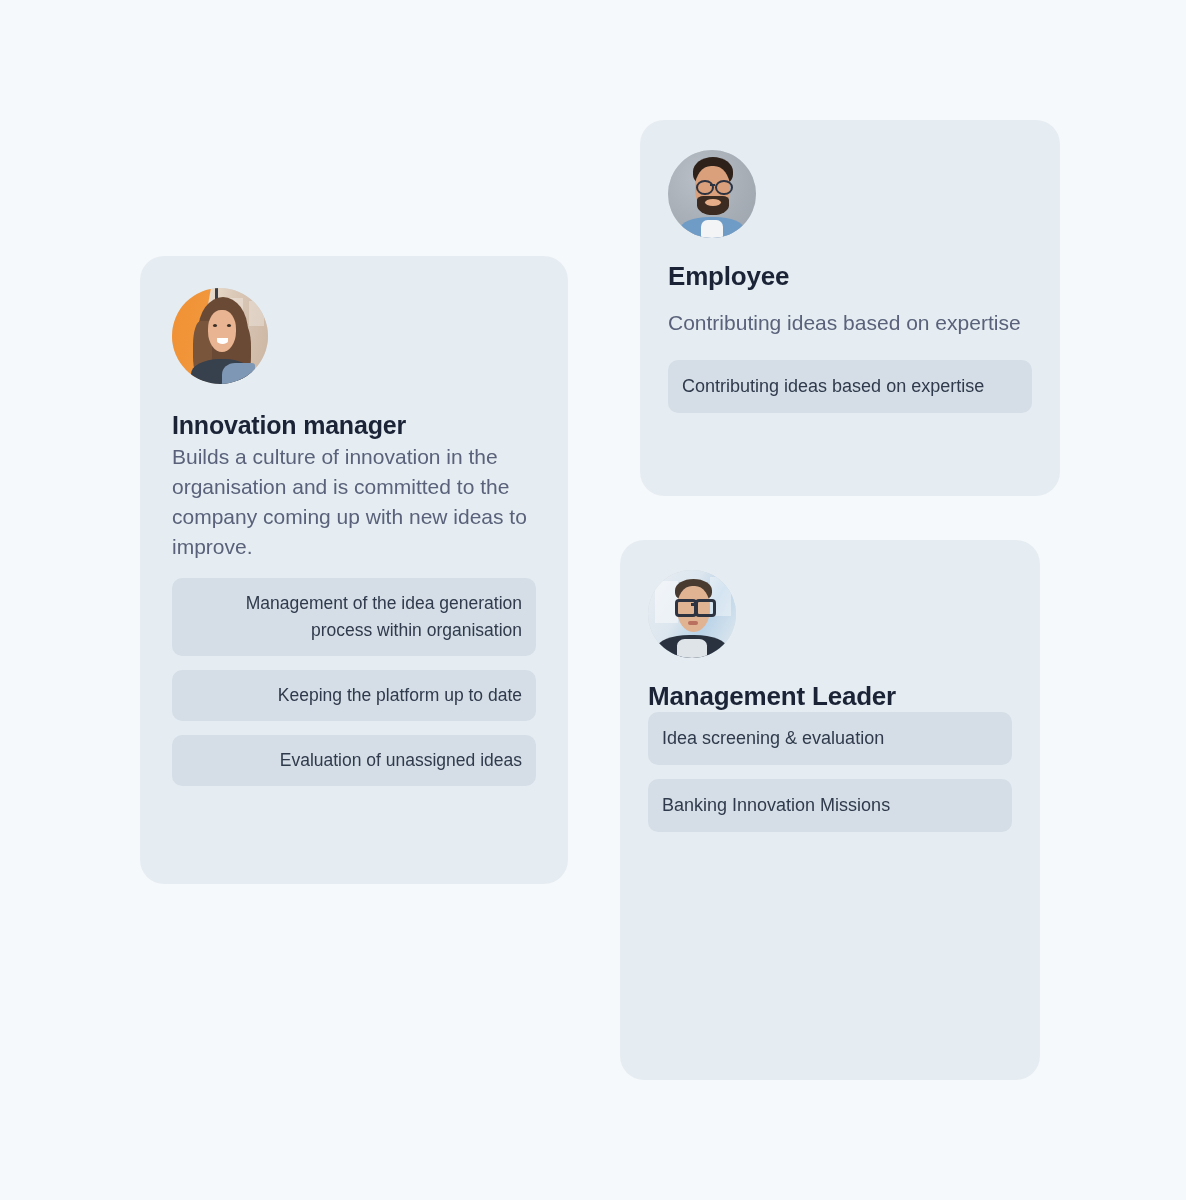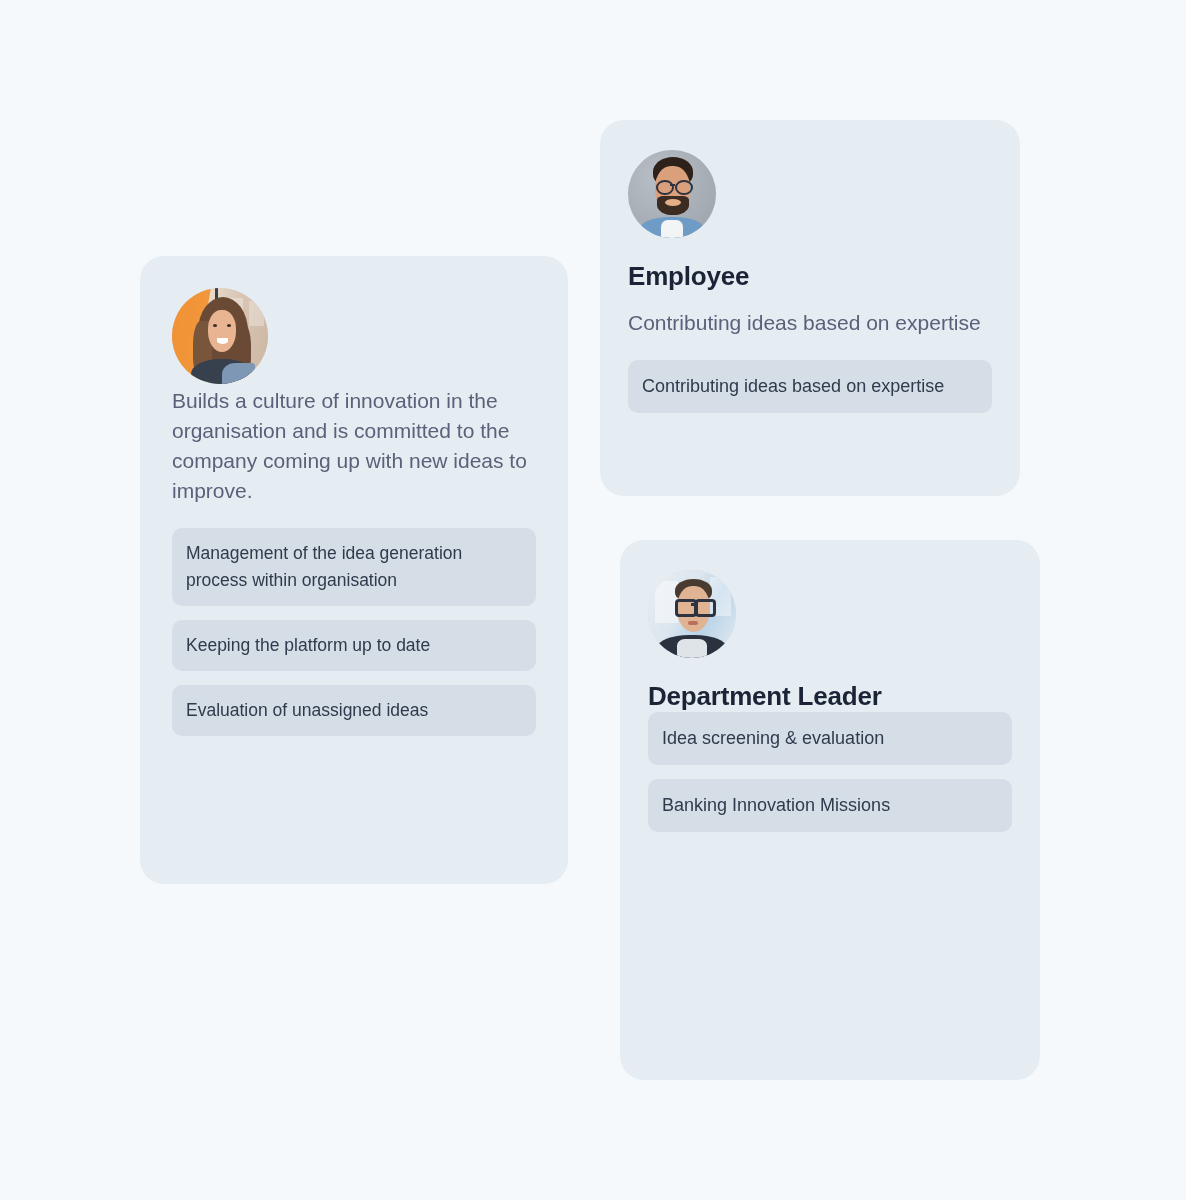--- a/index.html
+++ b/index.html
@@ -12,21 +12,21 @@
   }
   .stage{position:relative;width:1186px;height:1200px;}
 
   .card{
     position:absolute;
     background:#e6edf2;
     border-radius:24px;
     box-sizing:border-box;
   }
   #card-innovation{left:140px;top:256px;width:428px;height:628px;padding:32px 32px 28px 32px;}
-  #card-employee{left:600px;top:120px;width:420px;height:376px;padding:30px 28px 28px 28px;}
+  #card-employee{left:640px;top:120px;width:420px;height:376px;padding:30px 28px 28px 28px;}
   #card-department{left:620px;top:540px;width:420px;height:540px;padding:30px 28px 28px 28px;}
 
   
   .avatar{
     position:relative;
     border-radius:50%;
     overflow:hidden;
     flex:none;
     background:#cfd8e0;
   }
@@ -76,21 +76,21 @@
     color:#59627a;
     font-size:21px;
     line-height:30px;
     font-weight:400;
   }
   #card-innovation .role-desc{margin-top:2px;}
   #card-employee .role-desc,
   #card-department .role-desc{margin-top:16px;}
 
   .chip-list{list-style:none;margin:0;padding:0;}
-  #card-innovation .chip-list{margin-top:22px;}
+  #card-innovation .chip-list{margin-top:16px;text-align:right;}
   #card-employee .chip-list{margin-top:22px;}
   #card-department .chip-list{}
 
   .chip{
     background:#d5dee6;
     border-radius:10px;
     color:#2f3a4c;
     font-size:17.5px;
     line-height:27px;
     padding:12px 14px;
@@ -116,20 +116,21 @@
       <div class="av-hair" style="left:22%;top:34%;width:20%;height:62%;background:#79553c;border-radius:40% 10% 40% 40%;"></div>
       <div class="av-hair" style="left:62%;top:36%;width:20%;height:60%;background:#6b4a35;border-radius:10% 40% 40% 40%;"></div>
       <div class="av-face" style="left:37%;top:23%;width:30%;height:44%;background:#e8b491;"></div>
       <div class="av-eye" style="left:43%;top:38%;width:4px;height:3px;"></div>
       <div class="av-eye" style="left:57%;top:38%;width:4px;height:3px;"></div>
       <div class="av-mouth" style="left:47%;top:52%;width:11%;height:6%;background:#fff;"></div>
       <div class="av-body" style="left:20%;top:74%;width:64%;height:34%;background:#37404d;"></div>
       <div class="av-body" style="left:52%;top:78%;width:34%;height:30%;background:#7e97b4;border-radius:40% 10% 0 0;"></div>
     </div>
 
+    <h2 class="role-title">Innovation manager</h2>
     <p class="role-desc">Builds a culture of innovation in the organisation and is committed to the company coming up with new ideas to improve.</p>
 
     <ul class="chip-list">
       <li class="chip">Management of the idea generation process within organisation</li>
       <li class="chip">Keeping the platform up to date</li>
       <li class="chip">Evaluation of unassigned ideas</li>
     </ul>
   </section>
 
   <section class="card" id="card-employee">
@@ -164,21 +165,21 @@
       <div class="av-hair" style="left:31%;top:10%;width:42%;height:26%;background:#4a3b30;"></div>
       <div class="av-face" style="left:33%;top:18%;width:37%;height:52%;background:#e0b393;"></div>
       <div class="av-glass" style="left:31%;top:33%;width:18%;height:14%;border-width:3px;border-radius:4px;"></div>
       <div class="av-glass" style="left:53%;top:33%;width:18%;height:14%;border-width:3px;border-radius:4px;"></div>
       <div class="av-bar" style="left:49%;top:38%;width:5%;height:3px;"></div>
       <div class="av-mouth" style="left:45%;top:58%;width:12%;height:4%;border-radius:2px;"></div>
       <div class="av-body" style="left:10%;top:74%;width:80%;height:32%;background:#2a3240;"></div>
       <div class="av-body" style="left:33%;top:78%;width:34%;height:28%;background:#dfe4e9;border-radius:26% 26% 0 0;"></div>
     </div>
 
-    <h2 class="role-title">Department Leader</h2>
+    <h2 class="role-title">Management Leader</h2>
 
     <ul class="chip-list">
       <li class="chip">Idea screening &amp; evaluation</li>
       <li class="chip">Banking Innovation Missions</li>
     </ul>
   </section>
 
 </div>
 
 </body></html>

